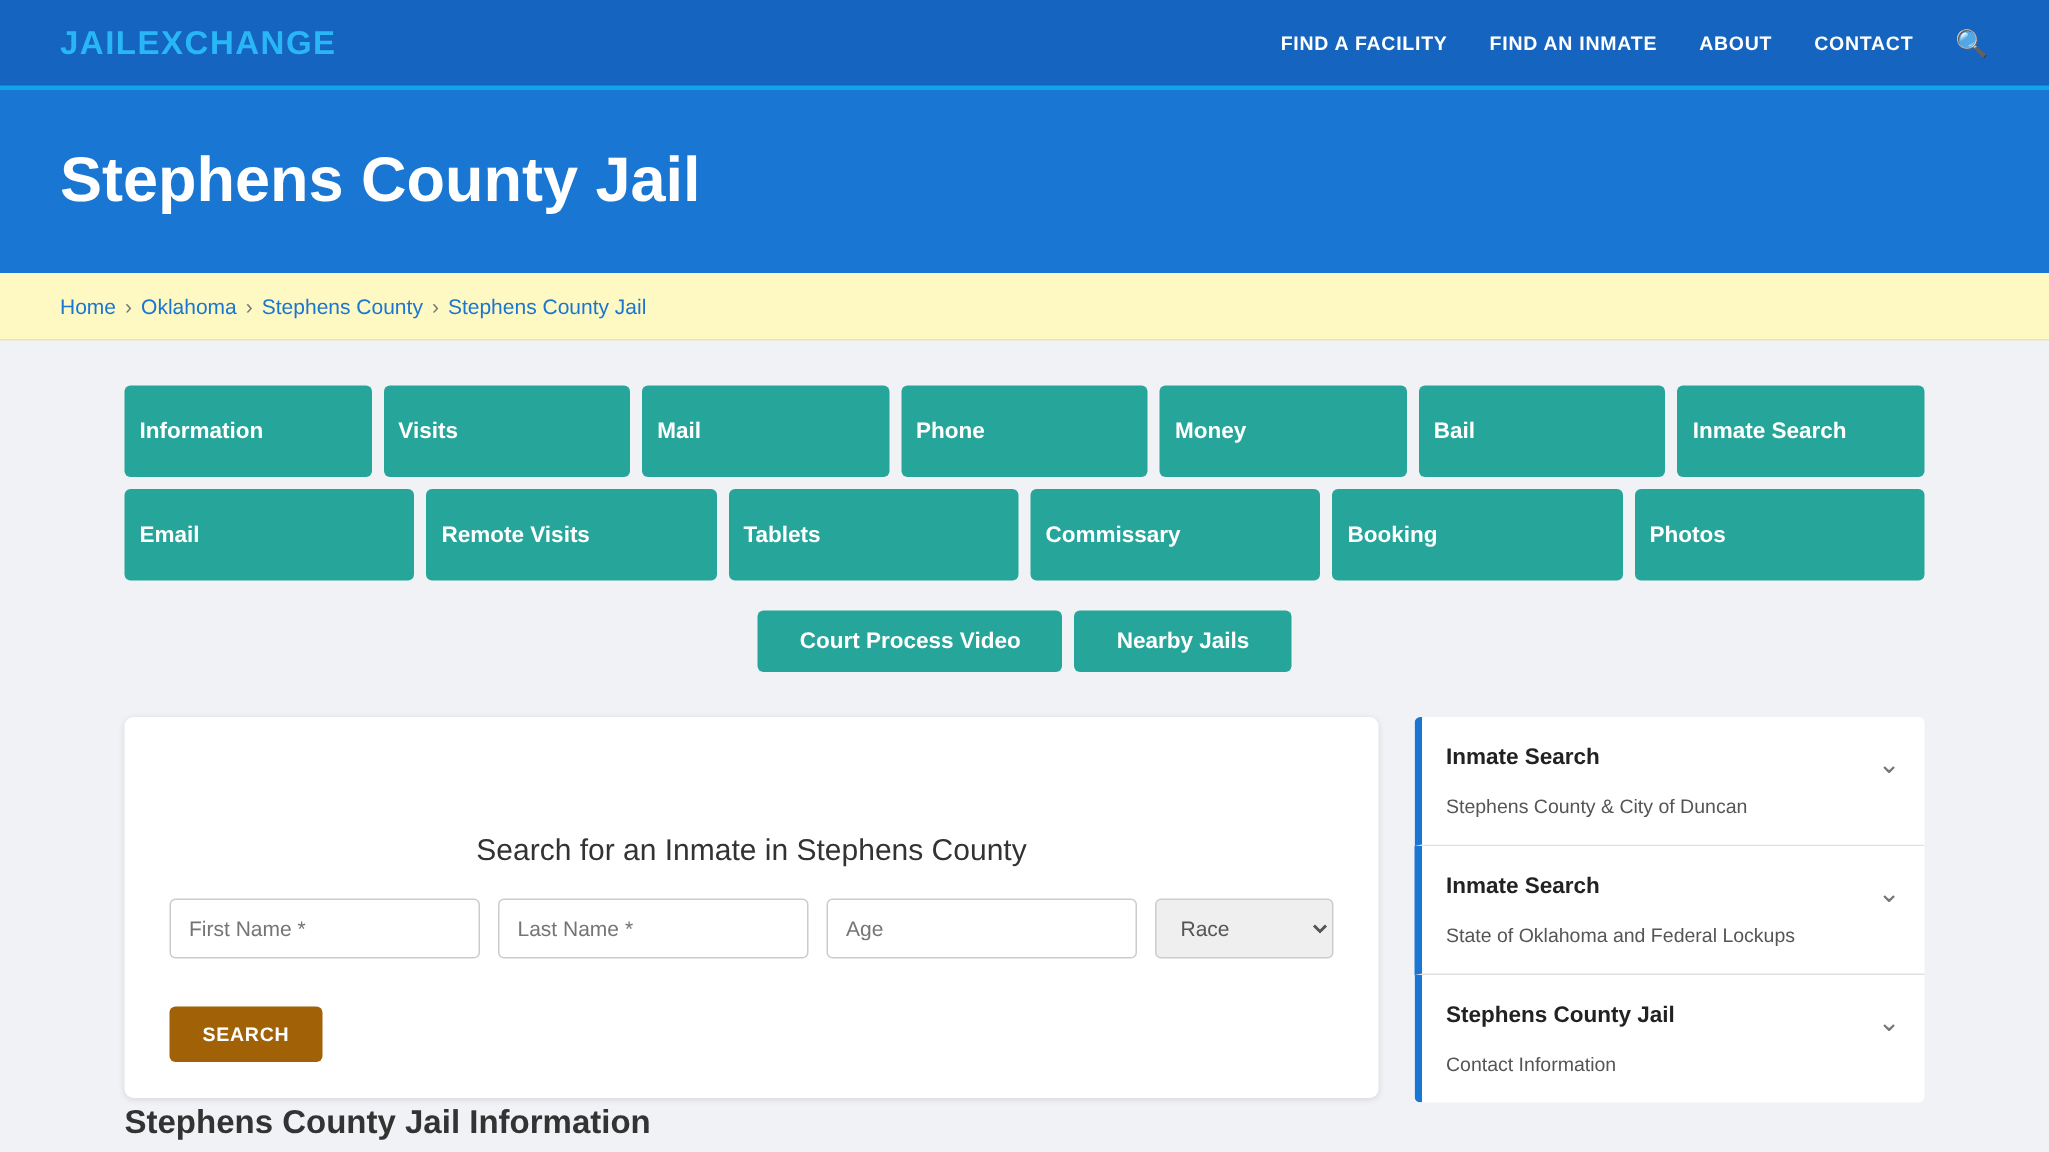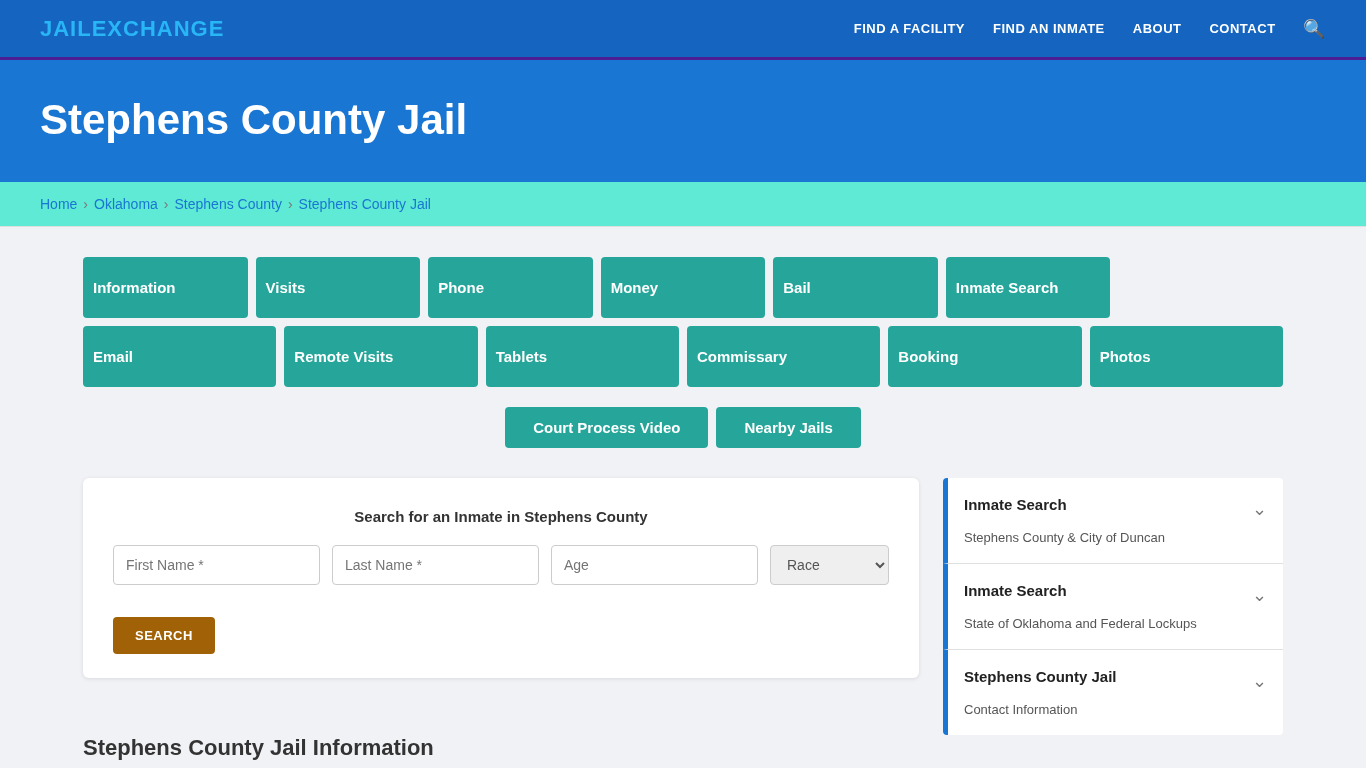--- a/index.html
+++ b/index.html
@@ -6,21 +6,21 @@
     body { font-family: Arial, sans-serif; background: #f0f2f5; color: #333; }
 
     
     nav {
       background: #1565c0;
       display: flex;
       align-items: center;
       justify-content: space-between;
       padding: 0 40px;
       height: 60px;
-      border-bottom: 3px solid #4c1d95;
+      border-bottom: 3px solid #0ea5e9;
     }
     .logo {
       font-size: 22px;
       font-weight: 900;
       color: #fff;
       letter-spacing: 1px;
     }
     .logo span { color: #29b6f6; }
     .nav-links {
       display: flex;
@@ -47,21 +47,21 @@
       padding: 36px 40px 38px;
     }
     .hero h1 {
       color: #fff;
       font-size: 42px;
       font-weight: 800;
     }
 
     
     .breadcrumb {
-      background: #5eead4;
+      background: #fef9c3;
       padding: 14px 40px;
       display: flex;
       align-items: center;
       gap: 6px;
       font-size: 14px;
       border-bottom: 1px solid #e0e0e0;
     }
     .breadcrumb a { color: #1976d2; text-decoration: none; }
     .breadcrumb .sep { color: #777; }
 
@@ -116,24 +116,25 @@
 
     
     .search-card {
       background: #fff;
       border-radius: 6px;
       padding: 30px 30px 24px;
       flex: 1;
       box-shadow: 0 1px 4px rgba(0,0,0,0.1);
     }
     .search-card h2 {
-      font-size: 15px;
-      font-weight: 700;
+      font-size: 20px;
+      font-weight: 400;
       text-align: center;
       margin-bottom: 20px;
+      margin-top: 48px;
     }
     .search-fields {
       display: flex;
       gap: 12px;
       margin-bottom: 32px;
     }
     .search-fields input,
     .search-fields select {
       flex: 1;
       border: 1px solid #ccc;
@@ -231,20 +232,21 @@
   <a>Stephens County</a>
   <span class="sep">›</span>
   <a>Stephens County Jail</a>
 </div>
 
 <div class="main-content">
 
   <div class="btn-grid">
     <button class="tab-btn">Information</button>
     <button class="tab-btn">Visits</button>
+    <button class="tab-btn">Mail</button>
     <button class="tab-btn">Phone</button>
     <button class="tab-btn">Money</button>
     <button class="tab-btn">Bail</button>
     <button class="tab-btn">Inmate Search</button>
   </div>
 
   <div class="btn-grid-row2">
     <button class="tab-btn">Email</button>
     <button class="tab-btn">Remote Visits</button>
     <button class="tab-btn">Tablets</button>

